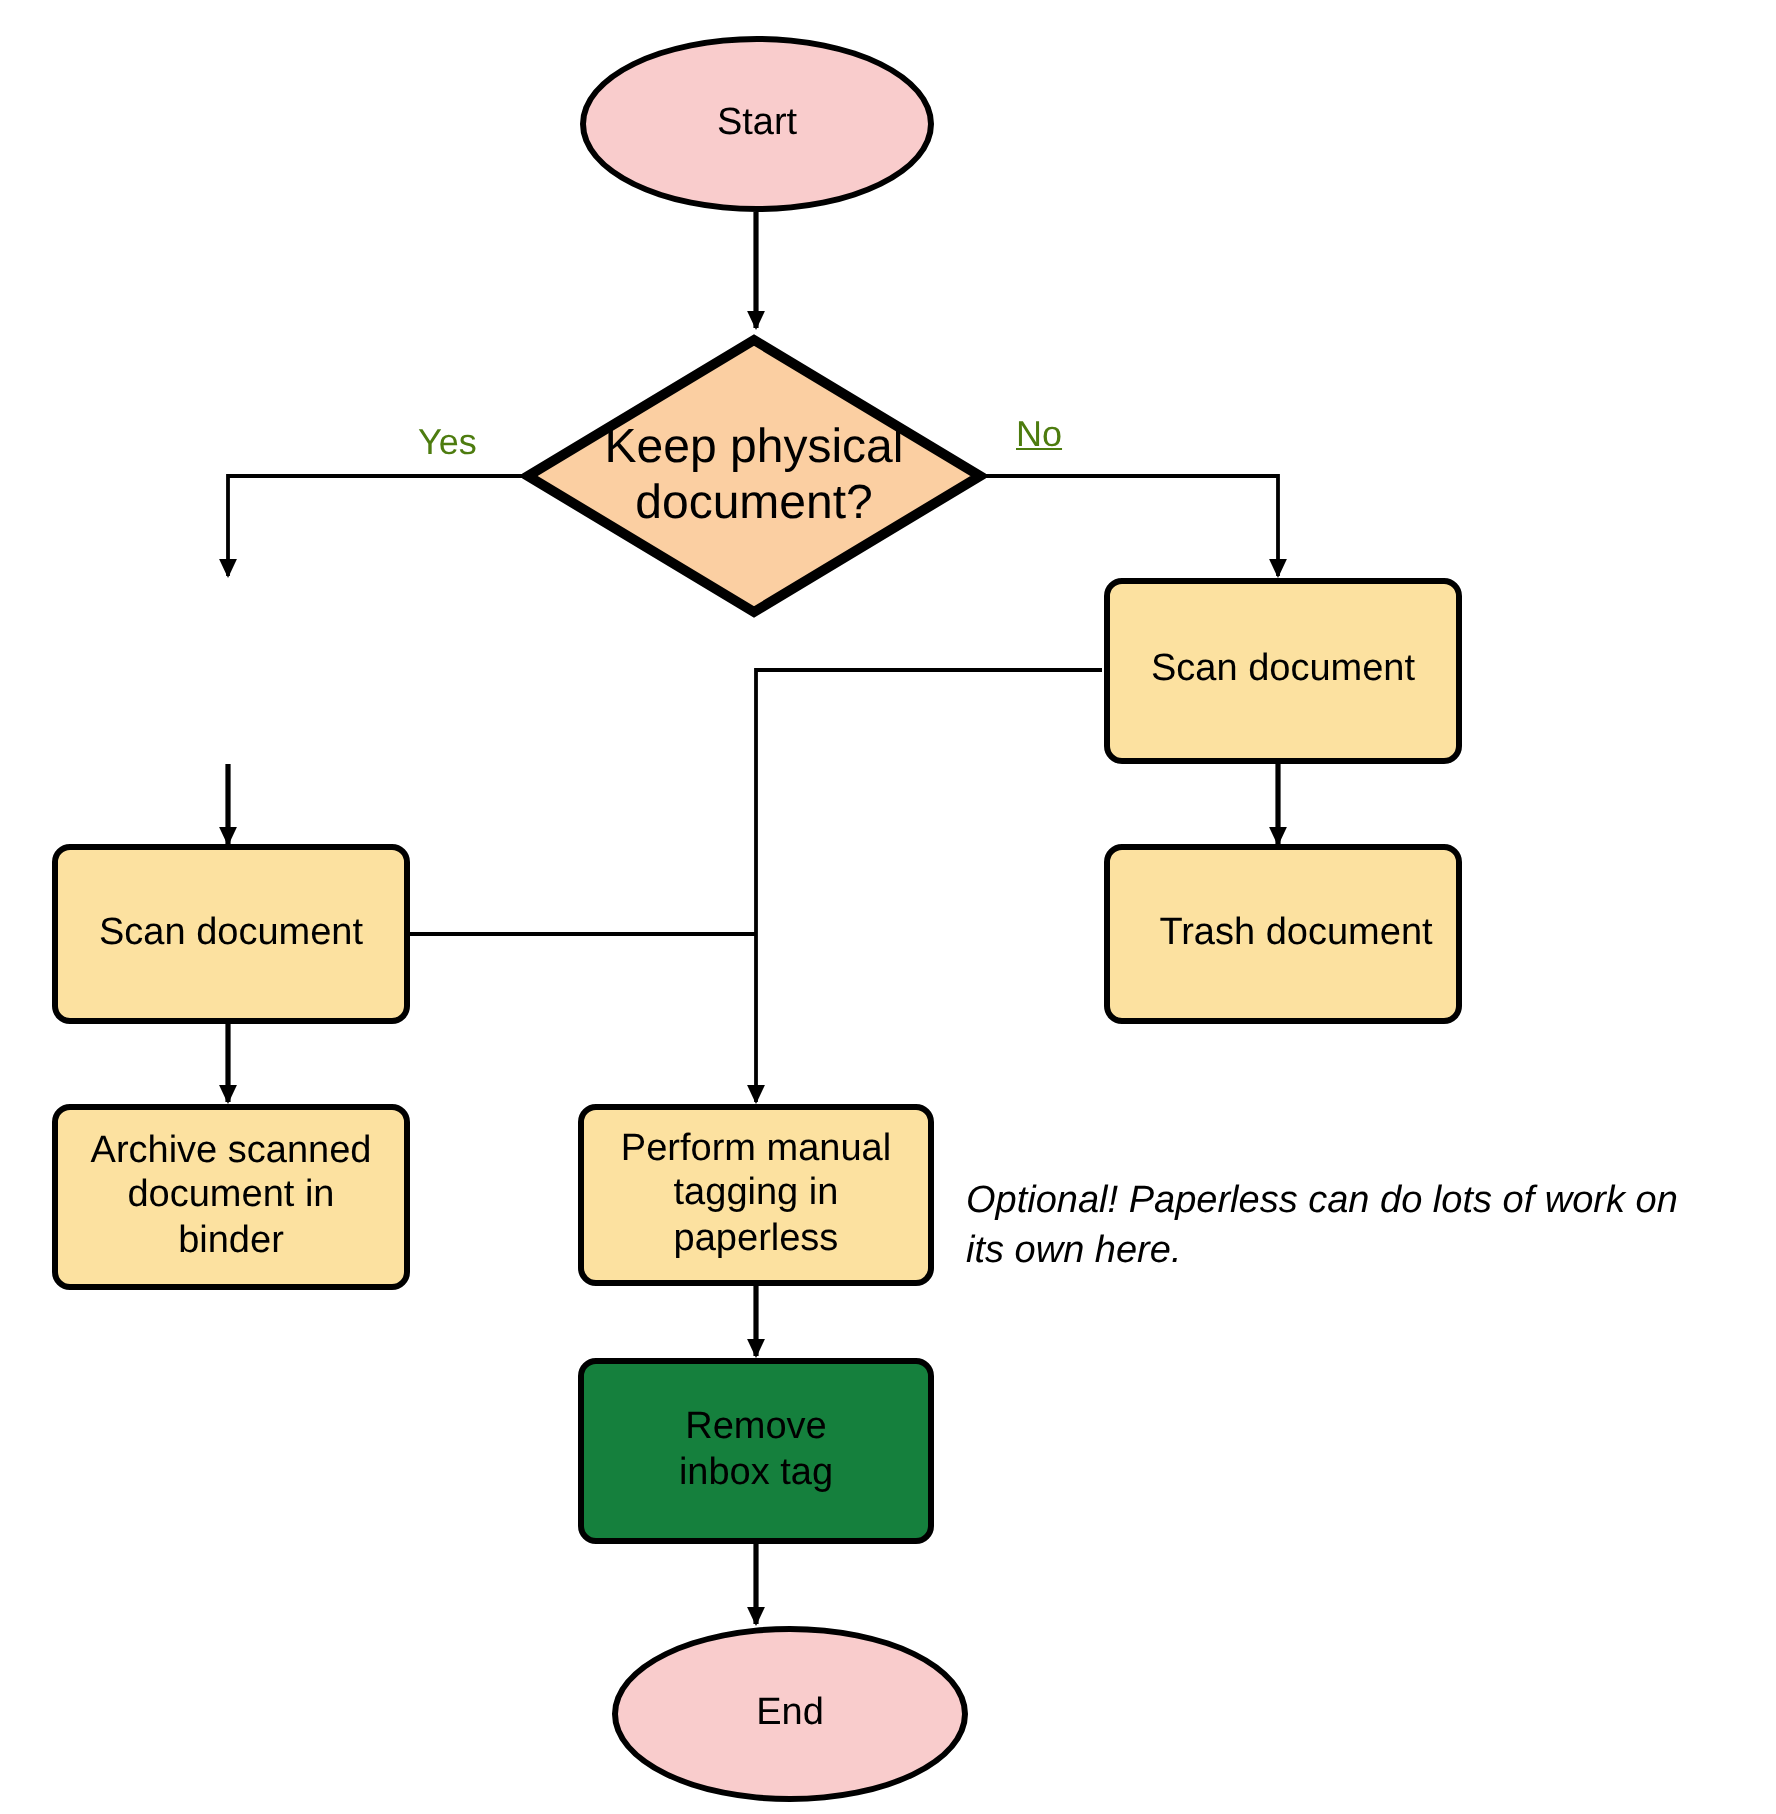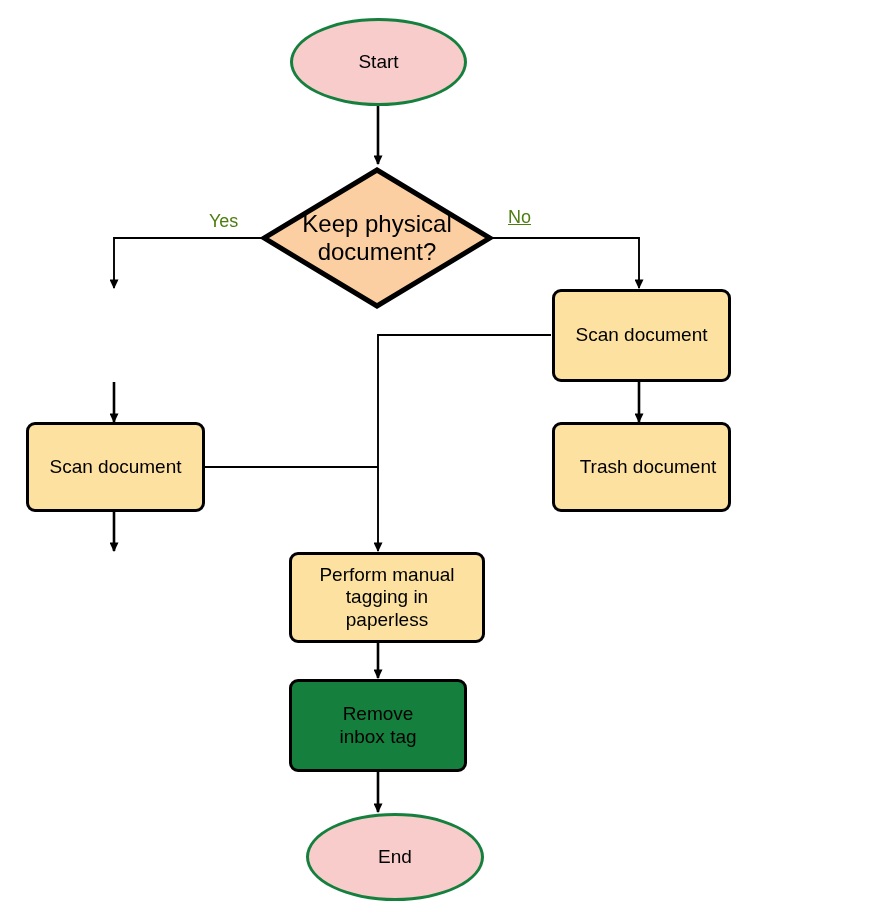--- a/index.html
+++ b/index.html
@@ -32,21 +32,21 @@
     box-sizing: border-box;
     display: flex;
     align-items: center;
     justify-content: center;
     text-align: center;
     color: #000000;
     line-height: 1.16;
     white-space: pre-line;
   }
   .node-terminal {
-    border: 3px solid #15803d;
+    border: 3px solid #000000;
     border-radius: 50%;
     font-size: 19px;
   }
   .node-process {
     border: 3px solid #000000;
     border-radius: 9px;
     font-size: 19px;
   }
   .node-decision {
     font-size: 24px;
@@ -133,38 +133,45 @@
 
   <div class="edge-label" style="left:209px; top:211px;">Yes</div>
 
   <div class="edge-label" style="left:508px; top:207px;text-decoration:underline;">No</div>
 
 
   <div class="node node-process" style="left:26px; top:422px; width:179px; height:90px; background:#FCE1A0;">
     <span>Scan document</span>
   </div>
 
+  <div class="node node-process" style="left:26px; top:552px; width:179px; height:93px; background:#FCE1A0;">
+    <span>Archive scanned
+document in
+binder</span>
+  </div>
 
   <div class="node node-process" style="left:552px; top:289px; width:179px; height:93px; background:#FCE1A0;">
     <span>Scan document</span>
   </div>
 
   <div class="node node-process" style="left:552px; top:422px; width:179px; height:90px; background:#FCE1A0;padding-left:13px;">
     <span>Trash document</span>
   </div>
 
-  <div class="node node-process" style="left:289px; top:552px; width:196px; height:91px; background:#FCE1A0;">
+  <div class="node node-process" style="left:289px; top:552px; width:178px; height:91px; background:#FCE1A0;">
     <span>Perform manual
 tagging in
 paperless</span>
   </div>
 
   <div class="node node-process" style="left:289px; top:679px; width:178px; height:93px; background:#15803d;">
     <span>Remove
 inbox tag</span>
   </div>
 
   <div class="node node-terminal" style="left:306px; top:813px; width:178px; height:88px; background:#F9CCCC;">
     <span>End</span>
   </div>
 
+  <div class="annotation" style="left:483px; top:588px; width:400px;">Optional! Paperless can do lots of work on
+its own here.</div>
 
 </div>
 
 </body></html>

